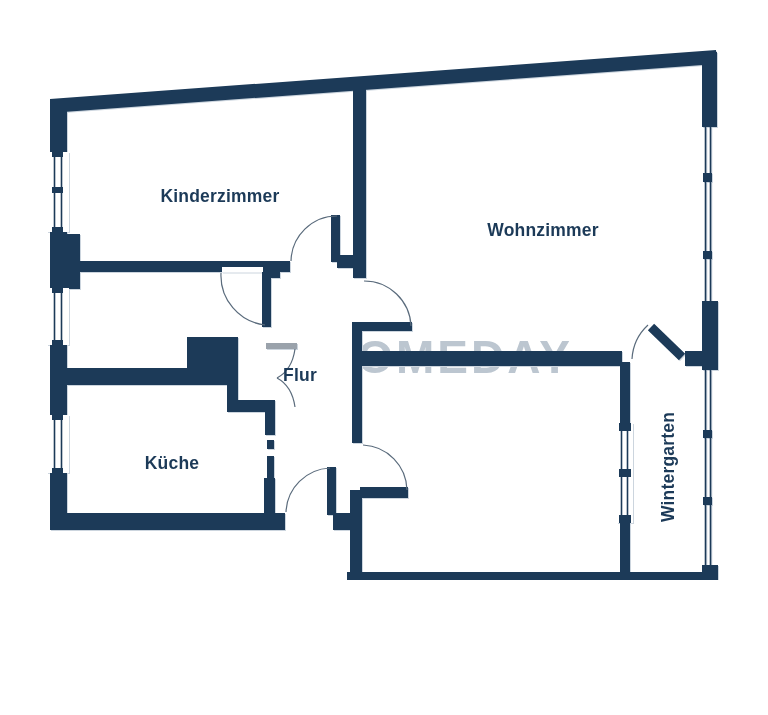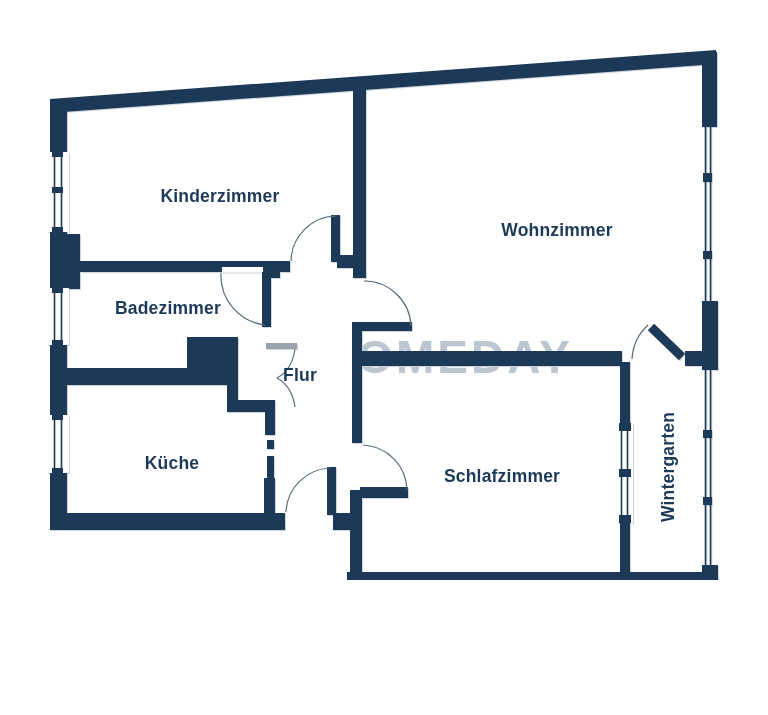--- a/index.html
+++ b/index.html
@@ -174,22 +174,20 @@
     <path class="arc" d="M 648 325 A 50 50 0 0 0 632 359"></path>
     <path class="arc" d="M 295 349 Q 292 370 277 378"></path>
     <path class="arc" d="M 295 407 Q 292 386 277 378"></path>
     <g>
       <polygon points="376,651 401,640 399,664" fill="#ffffff" stroke="#1c3a58" stroke-width="2"></polygon>
       <polygon points="401,640 438,656 399,664" fill="#1c3a58"></polygon>
     </g>
   </svg>
 
   <div class="room-label" style="left:220px;top:196px">Kinderzimmer</div>
-  <div class="room-label" style="left:557px;top:230px">Wohnzimmer</div>
-  <div class="room-label" style="left:168px;top:308px">Badezimmer</div>
+  <div class="room-label" style="left:543px;top:230px">Wohnzimmer</div>
   <div class="room-label" style="left:300px;top:375px">Flur</div>
   <div class="room-label" style="left:172px;top:463px">Küche</div>
-  <div class="room-label" style="left:502px;top:476px">Schlafzimmer</div>
   <div class="room-label vertical" style="left:668px;top:467px">Wintergarten</div>
 
   <div id="north-label">N</div>
 
 </div>
 
 </body></html>

